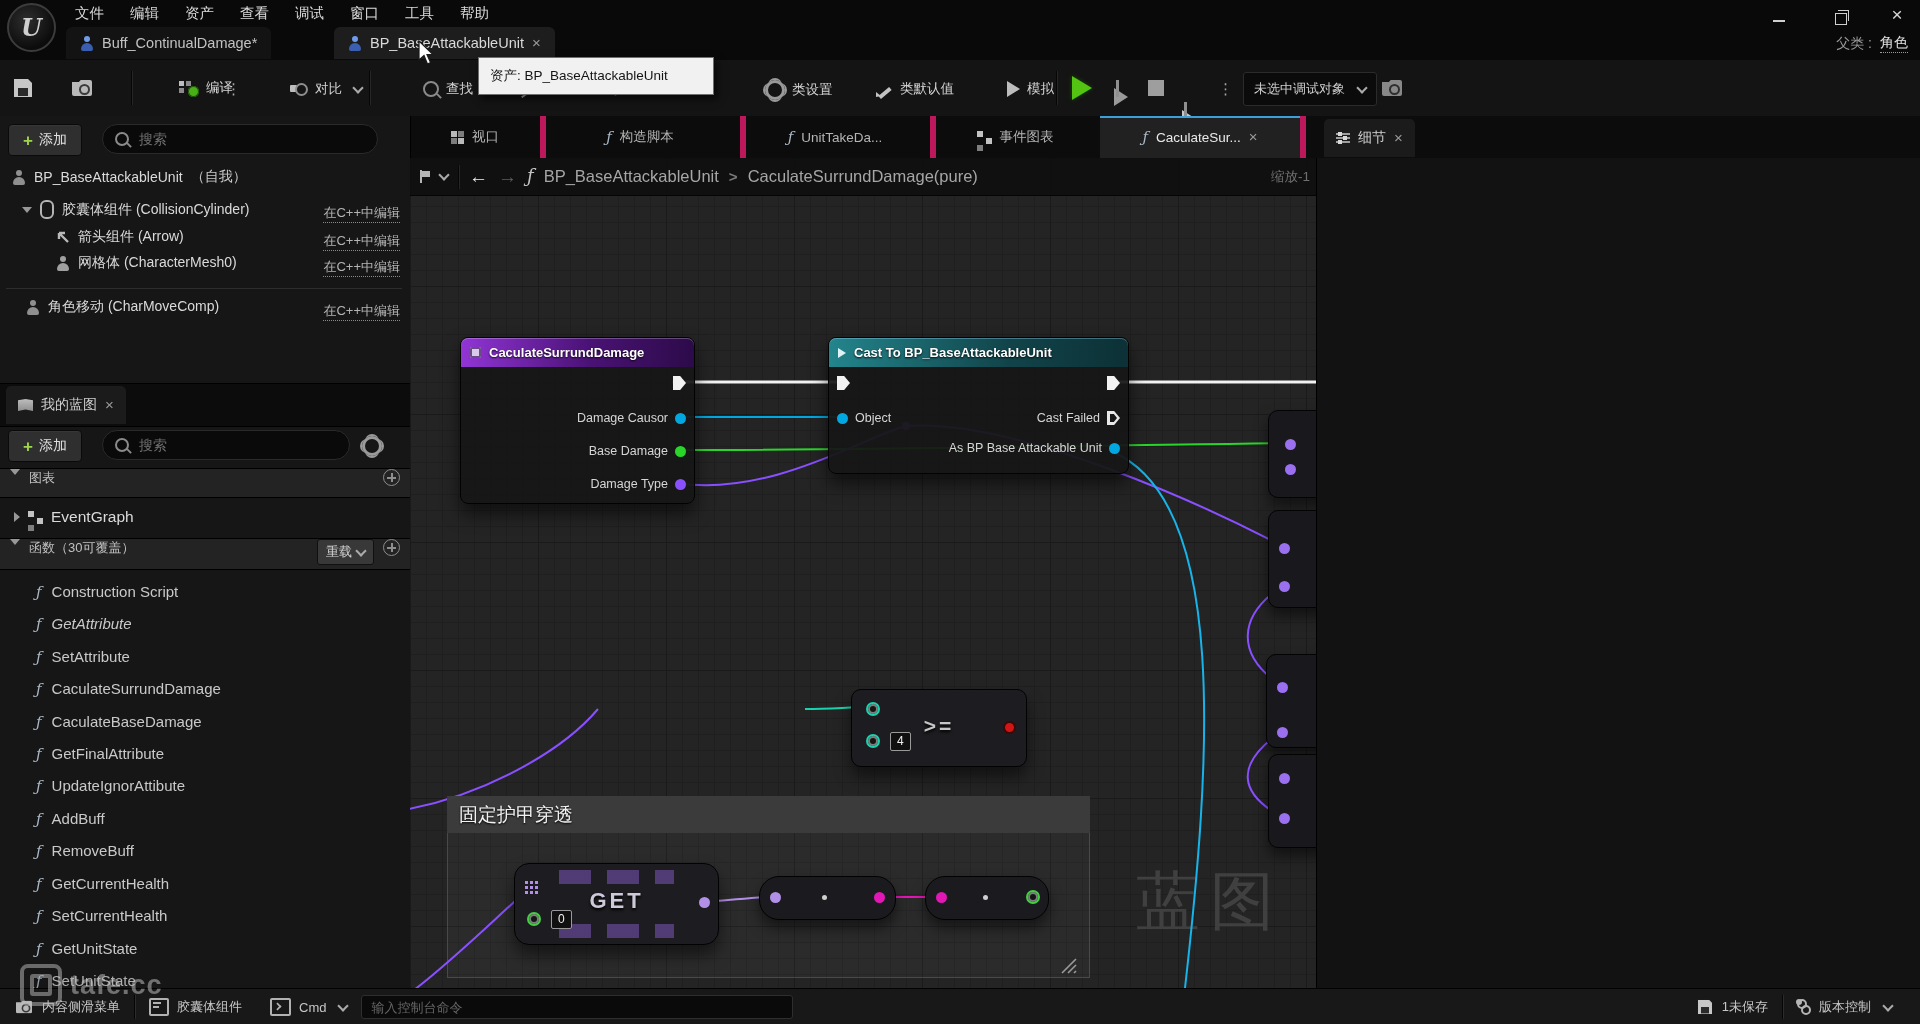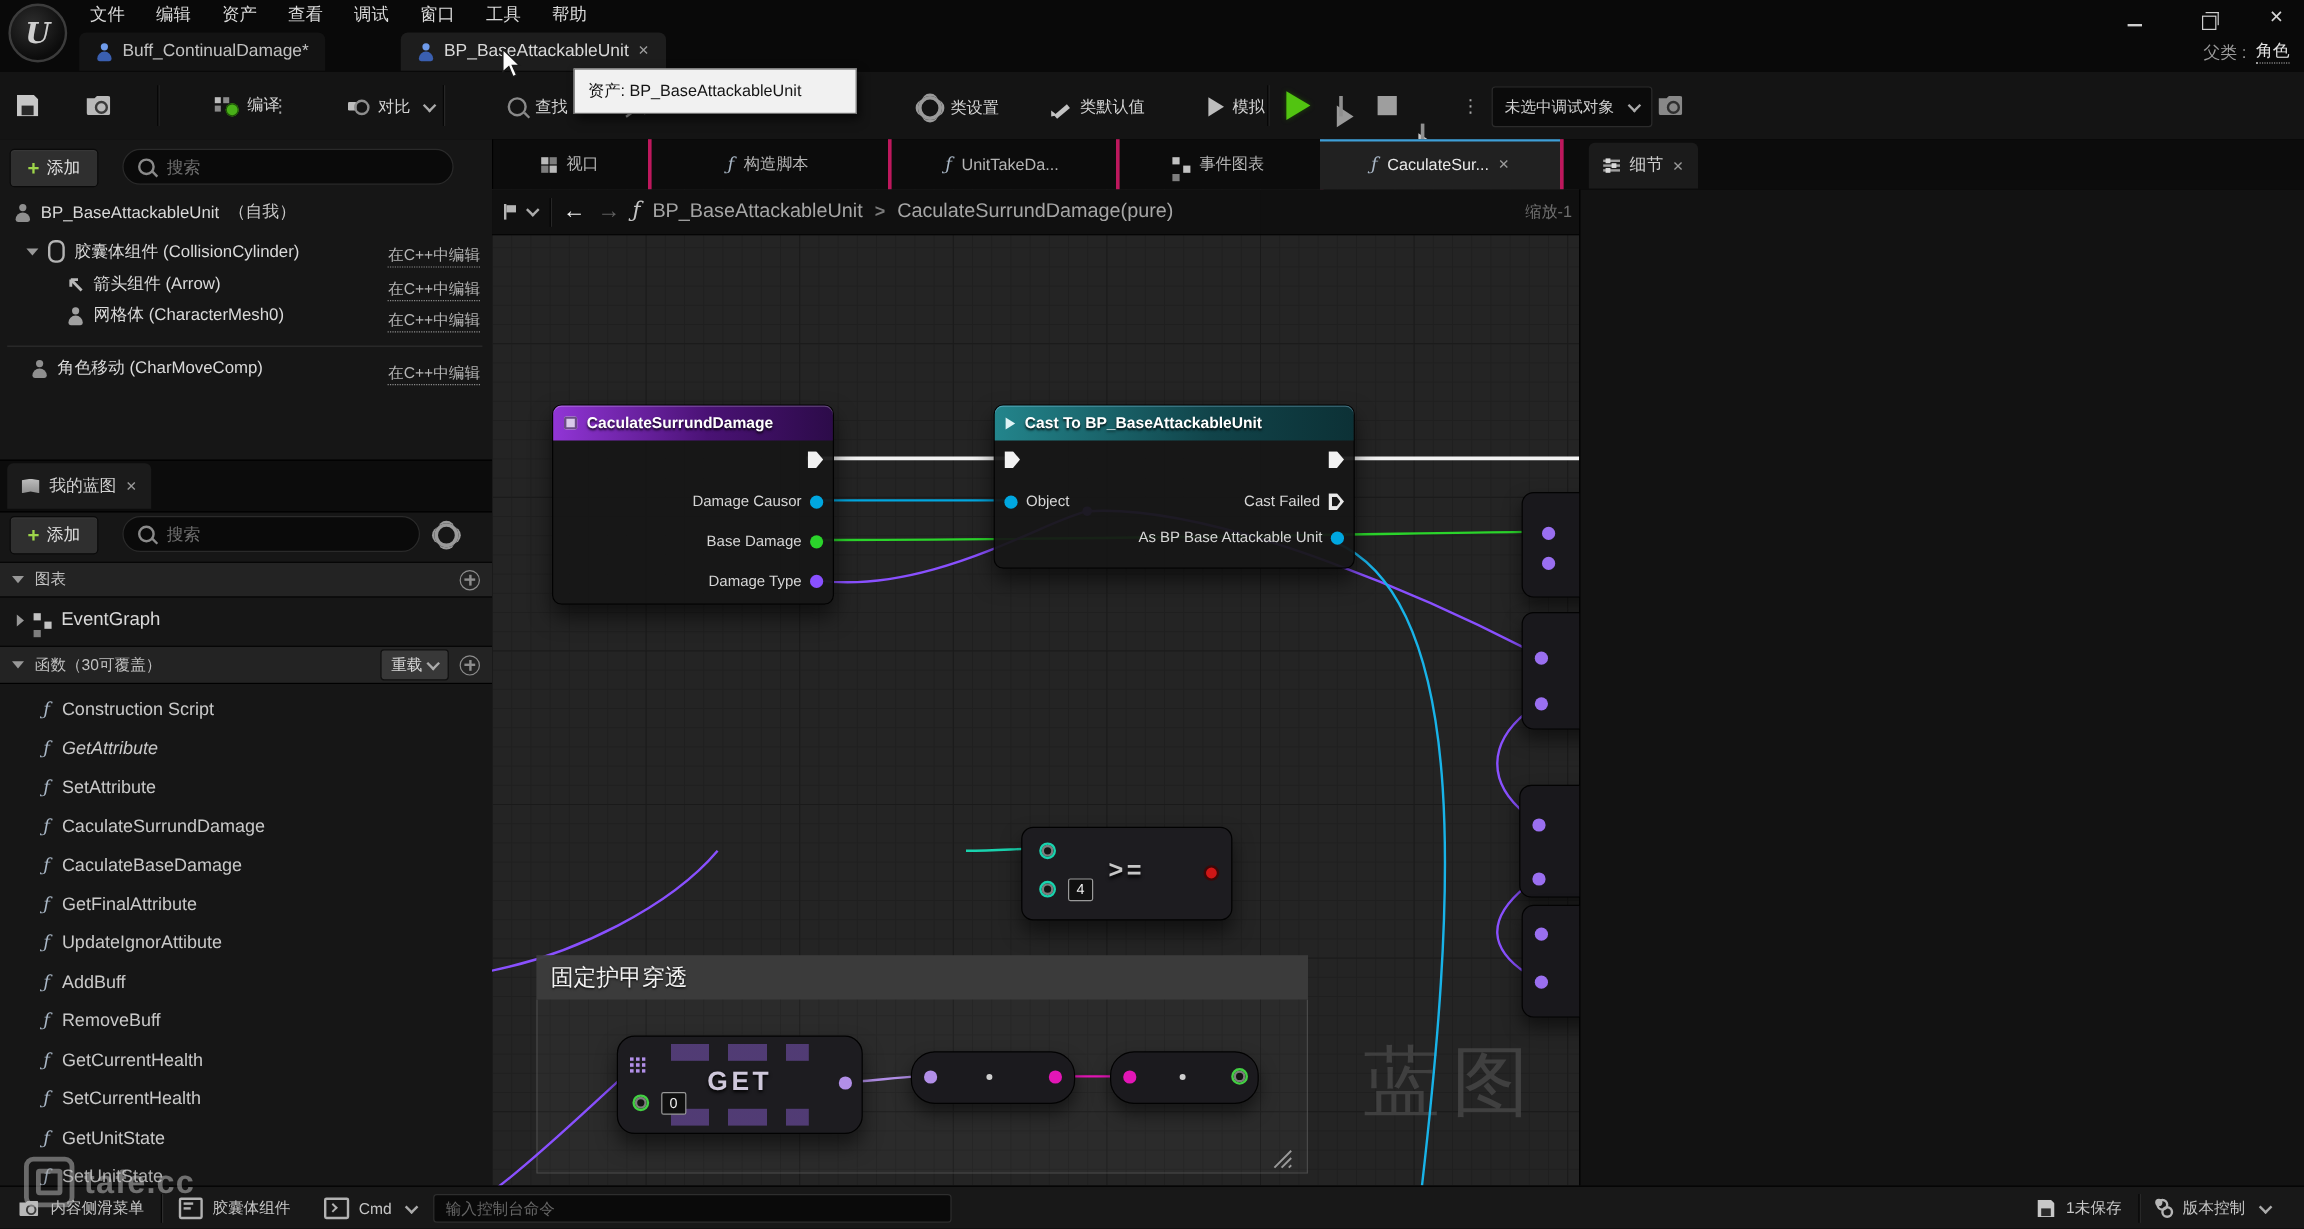--- a/index.html
+++ b/index.html
@@ -103,32 +103,32 @@
   .asset-tab .lbl{color:#c2c2c2;}
   .win-btn{width:18px;height:18px;display:flex;align-items:center;justify-content:center;}
 
   
   #toolbar{left:0;top:60px;width:1920px;height:56px;background:#141414;border-bottom:1px solid #020202;}
   .debug-box{background:#0b0b0b;border:1px solid #2b2b2b;border-radius:3px;height:32px;display:flex;align-items:center;padding:0 10px;gap:8px;font-size:13px;color:#cfcfcf;}
 
   
   .strip{background:#0c0c0c;border-bottom:1px solid #000;}
   .dock-tab{position:absolute;display:flex;align-items:center;gap:8px;padding:0 12px;height:38px;border-radius:5px 5px 0 0;background:#1b1b1b;font-size:14px;color:#cfcfcf;}
-  .gtab{display:flex;align-items:center;justify-content:center;gap:8px;font-size:13.5px;color:#b5b5b5;height:42px;border-right:3px solid #be185d;}
+  .gtab{display:flex;align-items:center;justify-content:center;gap:8px;font-size:13.5px;color:#b5b5b5;height:42px;border-right:6px solid #be185d;}
   .gtab.active{background:#212121;color:#e9e9e9;box-shadow:inset 0 2px 0 #3e9fd8;}
 
   
   #left-panel{left:0;top:116px;width:410px;height:872px;background:#161616;border-right:1px solid #000;}
   .add-btn{background:#2f2f2f;border:1px solid #0a0a0a;border-radius:4px;height:30px;display:flex;align-items:center;gap:6px;padding:0 14px;font-size:14px;color:#e0e0e0;box-shadow:0 1px 0 rgba(255,255,255,.04) inset;}
   .search-box{background:#0a0a0a;border:1px solid #2a2a2a;border-radius:15px;height:30px;display:flex;align-items:center;gap:8px;padding:0 12px;}
   .search-box input{background:transparent;border:none;outline:none;color:#cfcfcf;font-size:14px;width:100%;font-family:"Liberation Sans",sans-serif;}
   .search-box input::placeholder{color:#6f6f6f;}
   .tree-row{position:absolute;display:flex;align-items:center;gap:8px;font-size:14px;color:#dadada;}
   .cpp-link{position:absolute;right:10px;font-size:13px;color:#b4b4b4;border-bottom:1px dotted #8a8a8a;white-space:nowrap;}
-  .sec-head{position:absolute;left:0;width:410px;background:#232323;border-top:1px solid #000;border-bottom:1px solid #000;display:flex;align-items:center;gap:9px;padding:0 10px;box-sizing:border-box;font-size:13px;color:#c0c0c0;}
+  .sec-head{position:absolute;left:0;width:410px;background:#232323;border-top:1px solid #000;border-bottom:1px solid #000;display:flex;gap:9px;padding:0 10px;box-sizing:border-box;font-size:13px;color:#c0c0c0;}
   .fn-row{position:absolute;left:0;width:410px;height:30px;display:flex;align-items:center;gap:10px;padding-left:36px;box-sizing:border-box;font-size:15px;color:#c9c9c9;}
   .overload-btn{margin-left:auto;background:#383838;border:1px solid #101010;border-radius:3px;height:24px;display:flex;align-items:center;padding:0 8px;font-size:13px;color:#d6d6d6;}
 
   
   #graph-strip{left:410px;top:116px;width:906px;height:42px;}
   #canvas{left:410px;top:158px;width:906px;height:830px;overflow:hidden;
     background-color:#242424;
     background-image:
       linear-gradient(#1a1a1a 1px,transparent 1px),linear-gradient(90deg,#1a1a1a 1px,transparent 1px),
       linear-gradient(#1f1f1f 1px,transparent 1px),linear-gradient(90deg,#1f1f1f 1px,transparent 1px);

